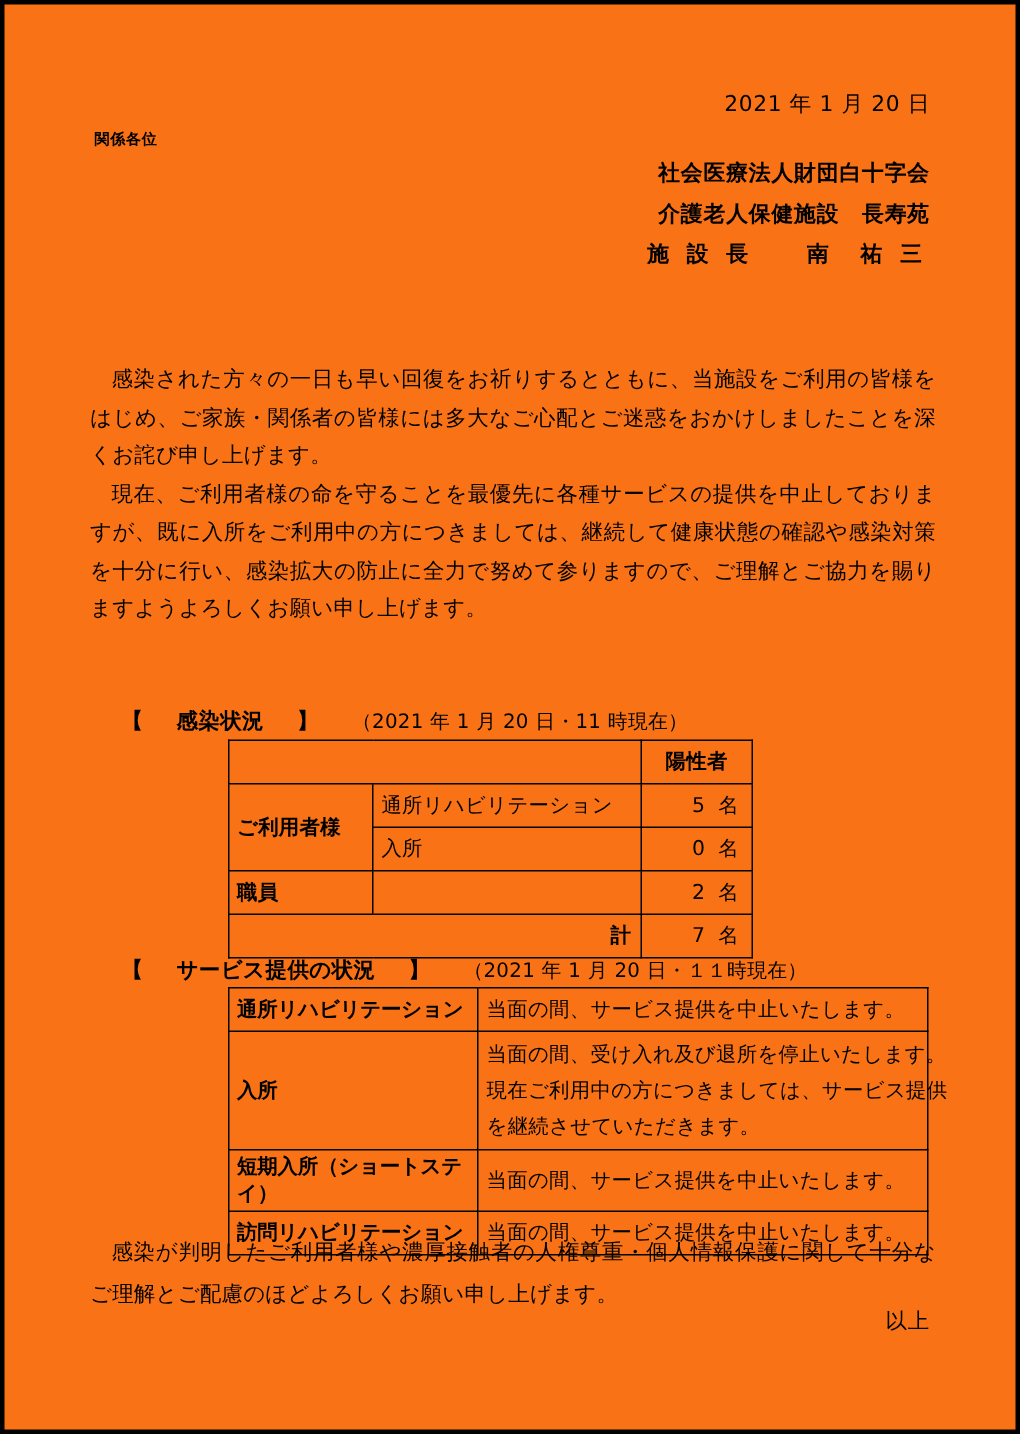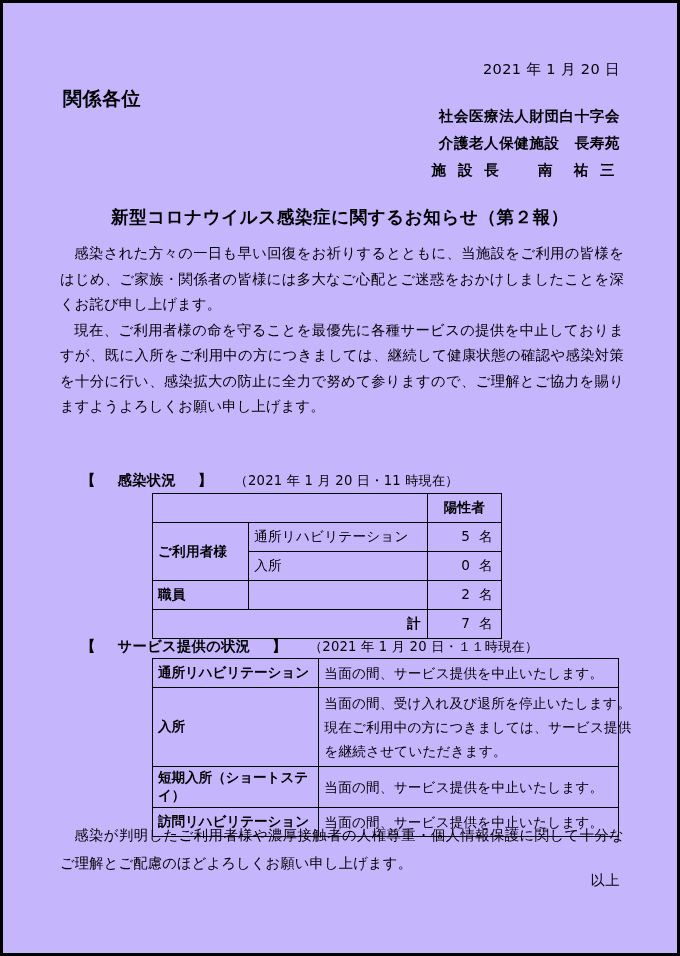--- a/index.html
+++ b/index.html
@@ -10,21 +10,21 @@
   }
   body {
     font-family: "DejaVu Sans", "Liberation Sans", sans-serif;
     color: #000000;
   }
   .page {
     position: relative;
     width: 680px;
     height: 956px;
     box-sizing: border-box;
-    background: #c4b5fd;
+    background: #f97316;
     border: 3px solid #000000;
     overflow: hidden;
   }
   .page-inner {
     position: absolute;
     left: 0; top: 0;
     width: 674px;
     height: 950px;
   }
 
@@ -34,21 +34,21 @@
     top: 57px;
     right: 57px;
     font-size: 14.5px;
     letter-spacing: 0.4px;
     white-space: nowrap;
   }
   .addressee {
     position: absolute;
     top: 83px;
     left: 60px;
-    font-size: 19px;
+    font-size: 10px;
     font-weight: bold;
     letter-spacing: 0.5px;
     white-space: nowrap;
   }
   .sender-block {
     position: absolute;
     top: 100px;
     right: 57px;
     text-align: right;
     font-size: 14.5px;
@@ -195,21 +195,20 @@
     <div class="doc-date">2021 年 1 月 20 日</div>
 
     <div class="addressee">関係各位</div>
 
     <div class="sender-block">
       <span class="sender-line">社会医療法人財団白十字会</span>
       <span class="sender-line">介護老人保健施設　長寿苑</span>
       <span class="sender-line spaced">施 設 長　　南　祐 三</span>
     </div>
 
-    <h1 class="doc-title">新型コロナウイルス感染症に関するお知らせ（第２報）</h1>
 
     <div class="body-block">
       <p>感染された方々の一日も早い回復をお祈りするとともに、当施設をご利用の皆様をはじめ、ご家族・関係者の皆様には多大なご心配とご迷惑をおかけしましたことを深くお詫び申し上げます。</p>
       <p>現在、ご利用者様の命を守ることを最優先に各種サービスの提供を中止しておりますが、既に入所をご利用中の方につきましては、継続して健康状態の確認や感染対策を十分に行い、感染拡大の防止に全力で努めて参りますので、ご理解とご協力を賜りますようよろしくお願い申し上げます。</p>
     </div>
 
     <div class="sec-label" id="sec1-label">
       <span>【</span><span class="gap-sm"></span><span>感染状況</span><span class="gap-sm"></span><span>】</span><span class="gap-lg"></span><span class="asof">（2021 年 1 月 20 日・11 時現在）</span>
     </div>
 

